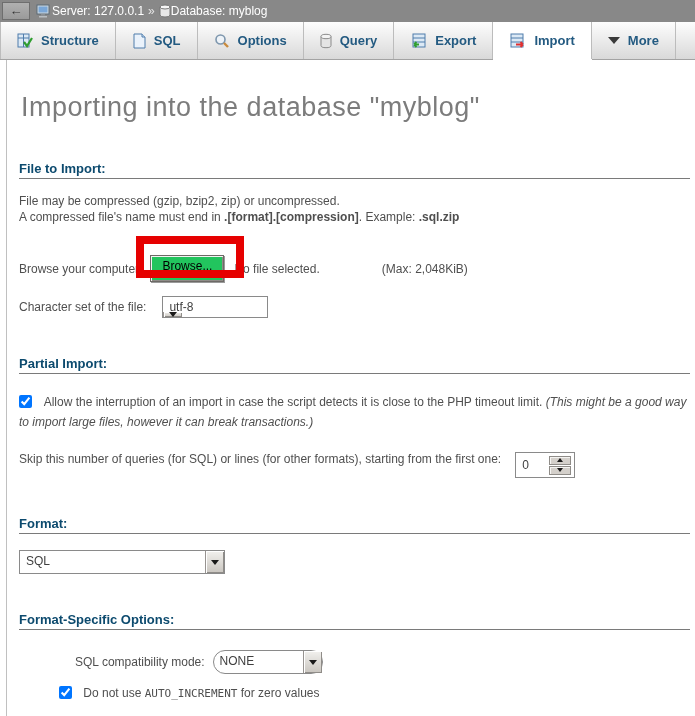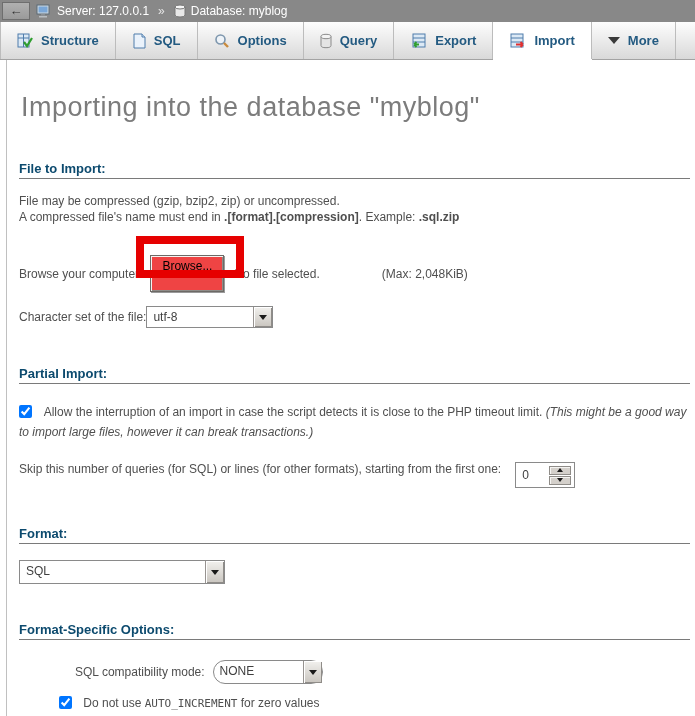--- a/index.html
+++ b/index.html
@@ -23,21 +23,21 @@
   .back-btn {
     width: 28px; height: 18px;
     margin: 0 6px 0 2px;
     background: linear-gradient(#b0b0b0,#9a9a9a);
     border: 1px solid #6e6e6e;
     color: #333;
     font-size: 13px; line-height: 15px;
     text-align: center;
     cursor: pointer;
   }
-  .crumb { display:flex; align-items:center; gap:5px; }
+  .crumb { display:flex; align-items:center; }
   .crumb .sep { margin: 0 4px; color:#e6e6e6; }
   .crumb svg { display:block; }
 
   
   .tabbar {
     height: 38px;
     display: flex;
     align-items: stretch;
     background: linear-gradient(#fdfdfd, #d9d9d9);
     border-bottom: 1px solid #a3a3a3;
@@ -102,24 +102,24 @@
     margin-top: 30px;
     display: flex;
     align-items: center;
     position: relative;
   }
   .browse-wrap { position: relative; display: inline-block; margin: 0 10px 0 8px; }
   .btn-classic {
     font-family: "Liberation Sans", sans-serif;
     font-size: 12px;
     color: #000;
-    background: #ef4444;
+    background: #22c55e;
     border: 1px solid #6d6a66;
     box-shadow: inset 1px 1px 0 #f5f4f2, inset -1px -1px 0 #8f8c88, 1px 1px 0 #9a9a9a;
-    padding: 3px 11px 18px 11px;
+    padding: 3px 11px 8px 11px;
     cursor: pointer;
   }
   .red-annotation {
     position: absolute;
     left: -14px;
     top: -19px;
     width: 108px;
     height: 42px;
     border: 8px solid #e60000;
     pointer-events: none;
@@ -153,21 +153,21 @@
   }
   .retro-select .drop-btn::after {
     content: "";
     width: 0; height: 0;
     border-left: 4px solid transparent;
     border-right: 4px solid transparent;
     border-top: 5px solid #1a1a1a;
   }
 
   .charset-row { margin-top: 14px; display: flex; align-items: center; }
-  .charset-row .retro-select { width: 127px; margin-left: 0; }
+  .charset-row .retro-select { width: 106px; margin-left: 16px; flex-direction: column; }
 
   
   .check-para {
     margin-top: 18px;
     max-width: 668px;
     line-height: 20px;
   }
   .check-para input { vertical-align: -2px; margin-right: 9px; }
   .skip-row { margin-top: 20px; display: flex; align-items: flex-start; }
 

